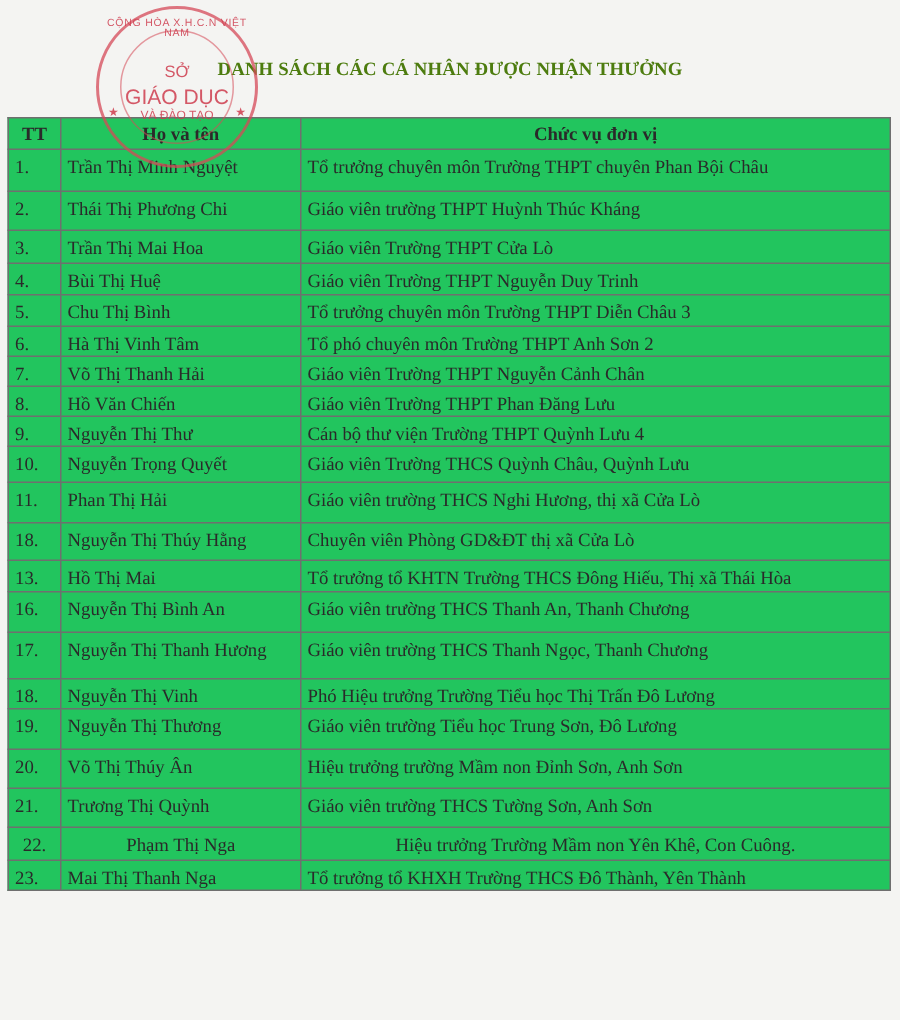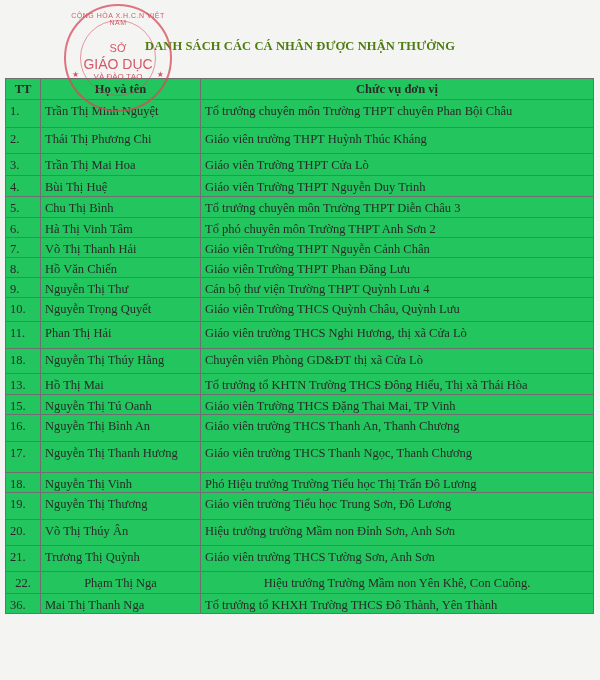--- a/index.html
+++ b/index.html
@@ -144,25 +144,20 @@
       <tr style="height: 25px;">
         <td>18.</td>
         <td>Nguyễn Thị Thúy Hằng</td>
         <td>Chuyên viên Phòng GD&amp;ĐT thị xã Cửa Lò</td>
       </tr>
       <tr style="height: 21px;">
         <td>13.</td>
         <td>Hồ Thị Mai</td>
         <td>Tổ trưởng tổ KHTN Trường THCS Đông Hiếu, Thị xã Thái Hòa</td>
       </tr>
-      <tr style="height: 19px;">
-        <td>15.</td>
-        <td>Nguyễn Thị Tú Oanh</td>
-        <td>Giáo viên Trường THCS Đặng Thai Mai, TP Vinh</td>
-      </tr>
       <tr style="height: 27px;">
         <td>16.</td>
         <td>Nguyễn Thị Bình An</td>
         <td>Giáo viên trường THCS Thanh An, Thanh Chương</td>
       </tr>
       <tr style="height: 31px;">
         <td>17.</td>
         <td>Nguyễn Thị Thanh Hương</td>
         <td>Giáo viên trường THCS Thanh Ngọc, Thanh Chương</td>
       </tr>
@@ -185,18 +180,18 @@
         <td>21.</td>
         <td>Trương Thị Quỳnh</td>
         <td>Giáo viên trường THCS Tường Sơn, Anh Sơn</td>
       </tr>
       <tr style="height: 22px; text-align: center;">
         <td>22.</td>
         <td>Phạm Thị Nga</td>
         <td>Hiệu trưởng Trường Mầm non Yên Khê, Con Cuông.</td>
       </tr>
       <tr style="height: 18px;">
-        <td>36.</td>
+        <td>23.</td>
         <td>Mai Thị Thanh Nga</td>
         <td>Tổ trưởng tổ KHXH Trường THCS Đô Thành, Yên Thành</td>
       </tr>
     </tbody>
 </table>
 
 </body></html>

